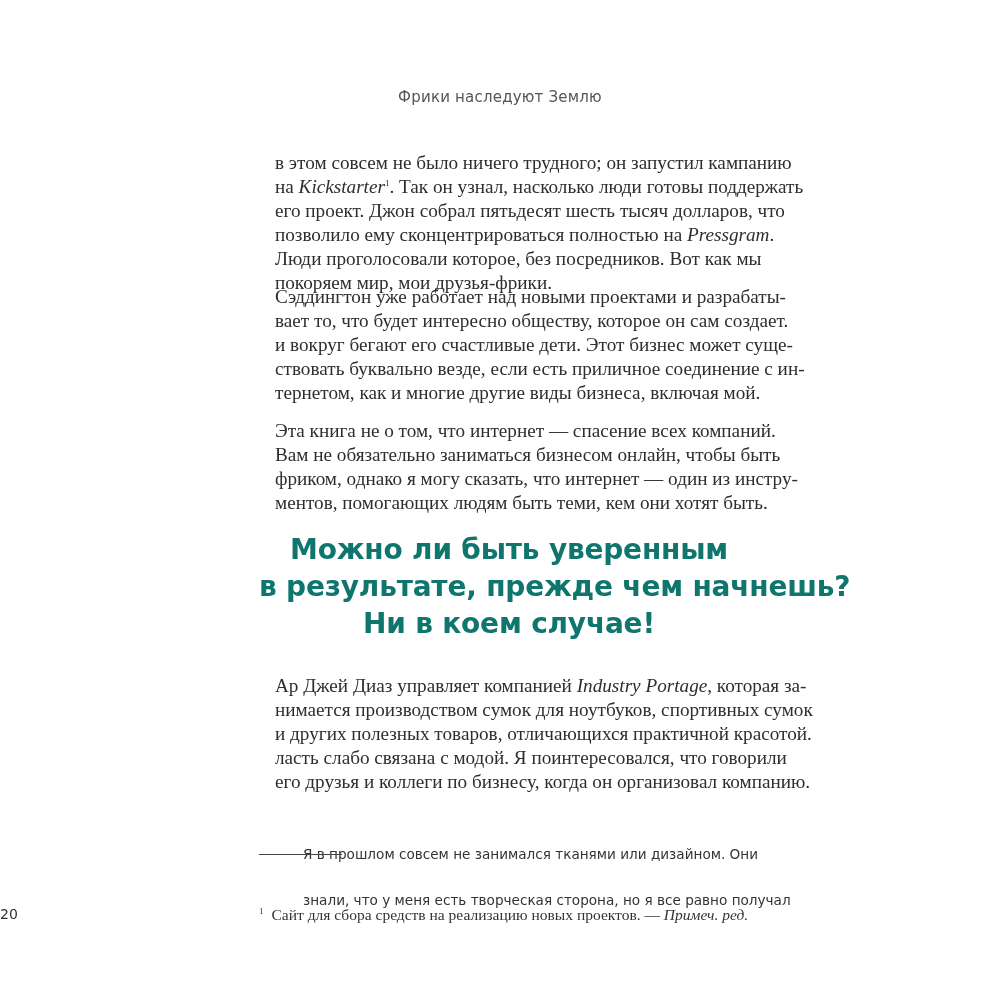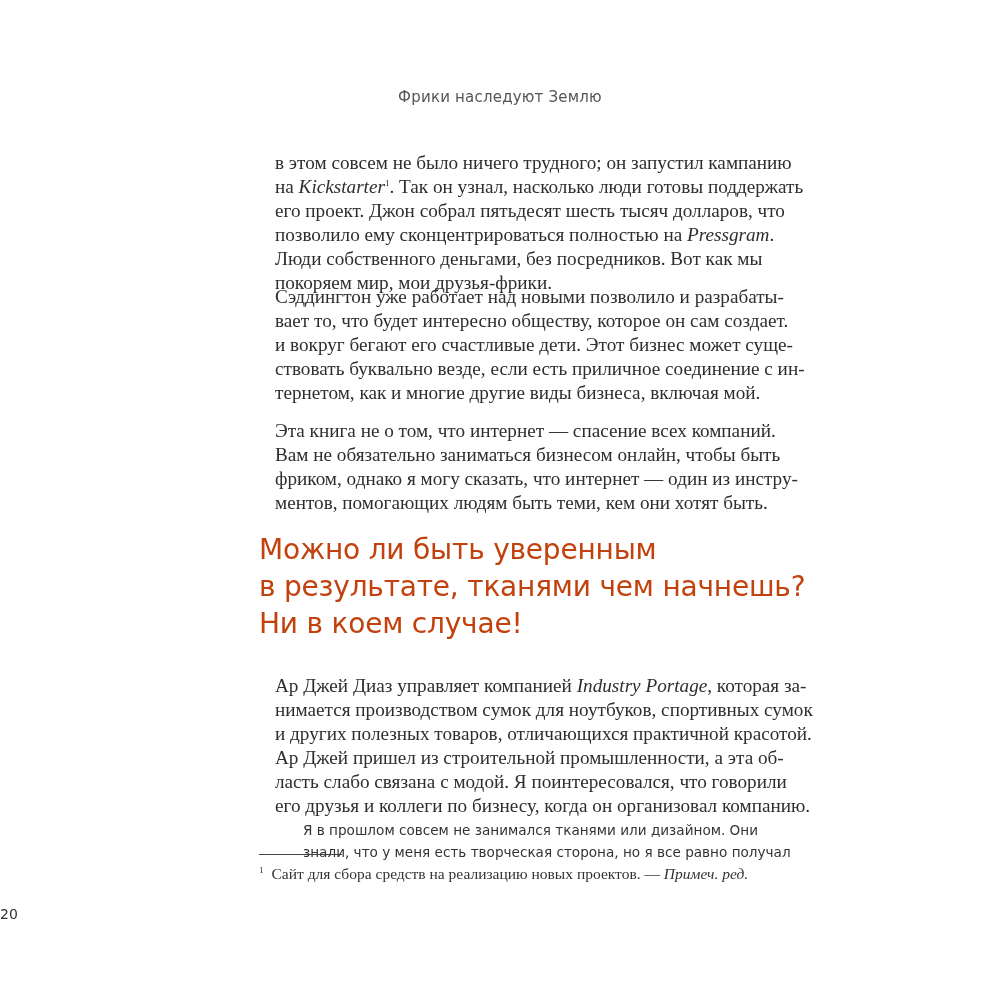--- a/index.html
+++ b/index.html
@@ -61,53 +61,55 @@
       line-height: 0;
     }
     .heading {
       position: absolute;
       left: 259px;
       top: 531px;
       width: 500px;
       font-family: "DejaVu Sans", sans-serif;
       font-size: 28px;
       line-height: 37px;
-      font-weight: 400;
-      color: #c2410c;
+      font-weight: 700;
+      color: #0f766e;
       letter-spacing: -0.2px;
+      text-align: center;
     }
     .heading .hl { display: block; white-space: nowrap; }
     .quote {
       position: absolute;
       left: 303px;
       top: 819px;
       width: 449px;
       font-family: "DejaVu Sans", sans-serif;
       font-size: 13.6px;
       line-height: 22px;
       color: #333;
     }
     .quote .ln {
       display: block;
       white-space: nowrap;
       text-align: justify;
       text-align-last: justify;
+      margin-top: 24px;
     }
     .footnote-rule {
       position: absolute;
       left: 259px;
       top: 854px;
       width: 83px;
       height: 0;
       border-top: 1px solid #444;
     }
     .footnote {
       position: absolute;
       left: 259px;
-      top: 864px;
+      top: 905px;
       width: 500px;
       font-family: "Liberation Serif", serif;
       font-size: 15.5px;
       line-height: 20px;
       color: #333;
       white-space: nowrap;
     }
     .footnote .fn-mark {
       font-size: 9px;
       vertical-align: super;
@@ -129,56 +131,55 @@
 <body>
 
 <div class="running-head">Фрики наследуют Землю</div>
 
 <div class="text-block" id="p1">
   <p>
     <span class="ln"><span>в этом совсем не было ничего трудного; он запустил кампанию</span></span>
     <span class="ln"><span>на </span><em>Kickstarter</em><sup>1</sup><span>. Так он узнал, насколько люди готовы поддержать</span></span>
     <span class="ln"><span>его проект. Джон собрал пятьдесят шесть тысяч долларов, что</span></span>
     <span class="ln"><span>позволило ему сконцентрироваться полностью на </span><em>Pressgram</em><span>.</span></span>
-    <span class="ln"><span>Люди собственного деньгами, без посредников. Вот как мы</span></span>
+    <span class="ln"><span>Люди проголосовали которое, без посредников. Вот как мы</span></span>
     <span class="ln last"><span>покоряем мир, мои друзья-фрики.</span></span>
   </p>
 </div>
 
 <div class="text-block" id="p2">
   <p>
-    <span class="ln">Сэддингтон уже работает над новыми позволило и разрабаты-</span>
+    <span class="ln">Сэддингтон уже работает над новыми проектами и разрабаты-</span>
     <span class="ln">вает то, что будет интересно обществу, которое он сам создает.</span>
     <span class="ln">и вокруг бегают его счастливые дети. Этот бизнес может суще-</span>
     <span class="ln">ствовать буквально везде, если есть приличное соединение с ин-</span>
     <span class="ln last">тернетом, как и многие другие виды бизнеса, включая мой.</span>
   </p>
 </div>
 
 <div class="text-block" id="p3">
   <p>
     <span class="ln">Эта книга не о том, что интернет — спасение всех компаний.</span>
     <span class="ln">Вам не обязательно заниматься бизнесом онлайн, чтобы быть</span>
     <span class="ln">фриком, однако я могу сказать, что интернет — один из инстру-</span>
     <span class="ln last">ментов, помогающих людям быть теми, кем они хотят быть.</span>
   </p>
 </div>
 
 <div class="heading">
   <span class="hl">Можно ли быть уверенным</span>
-  <span class="hl">в результате, тканями чем начнешь?</span>
+  <span class="hl">в результате, прежде чем начнешь?</span>
   <span class="hl">Ни в коем случае!</span>
 </div>
 
 <div class="text-block" id="p4">
   <p>
     <span class="ln"><span>Ар Джей Диаз управляет компанией </span><em>Industry Portage</em><span>, которая за-</span></span>
     <span class="ln"><span>нимается производством сумок для ноутбуков, спортивных сумок</span></span>
     <span class="ln"><span>и других полезных товаров, отличающихся практичной красотой.</span></span>
-    <span class="ln"><span>Ар Джей пришел из строительной промышленности, а эта об-</span></span>
     <span class="ln"><span>ласть слабо связана с модой. Я поинтересовался, что говорили</span></span>
     <span class="ln"><span>его друзья и коллеги по бизнесу, когда он организовал компанию.</span></span>
   </p>
 </div>
 
 <div class="quote">
   <span class="ln">Я в прошлом совсем не занимался тканями или дизайном. Они</span>
   <span class="ln">знали, что у меня есть творческая сторона, но я все равно получал</span>
 </div>
 

